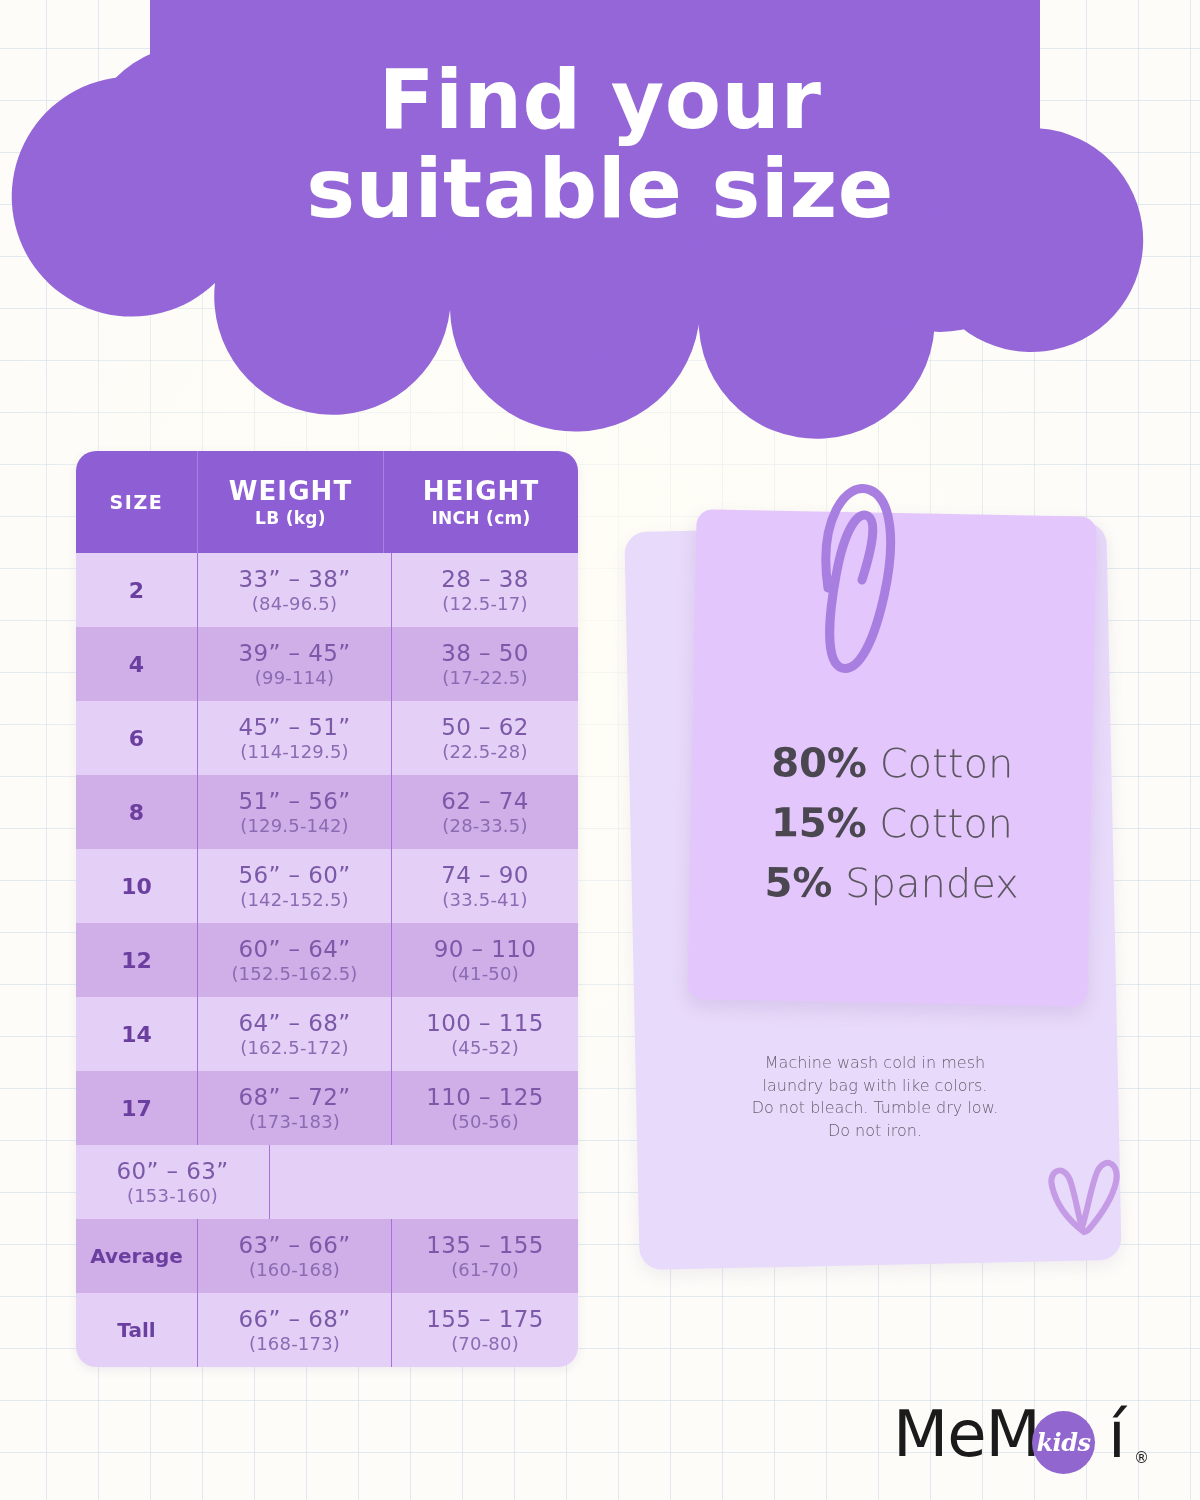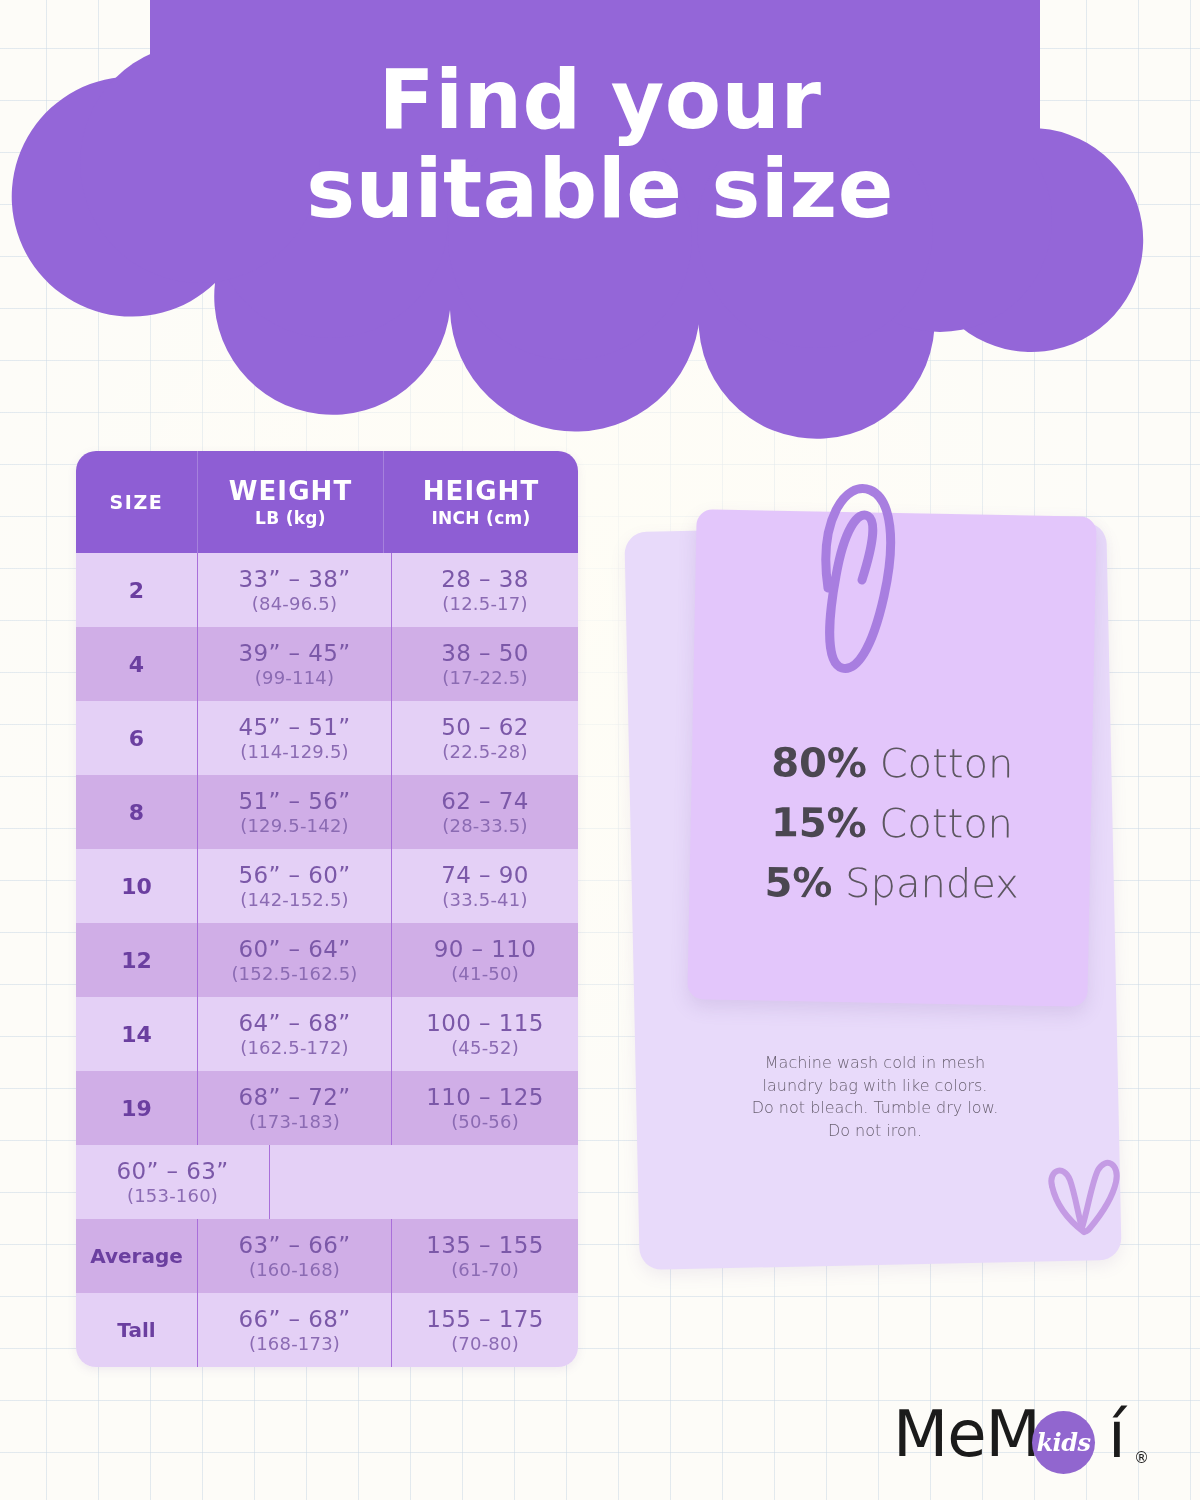--- a/index.html
+++ b/index.html
@@ -341,21 +341,21 @@
             <div class="cell-main">64” – 68”</div>
             <div class="cell-sub">(162.5-172)</div>
           </div>
           <div class="tcell c-weight">
             <div class="cell-main">100 – 115</div>
             <div class="cell-sub">(45-52)</div>
           </div>
         </div>
         <div class="trow tbody-row dark">
           <div class="tcell c-size">
-            <div class="cell-size">19</div>
+            <div class="cell-size">17</div>
           </div>
           <div class="tcell c-height">
             <div class="cell-main">68” – 72”</div>
             <div class="cell-sub">(173-183)</div>
           </div>
           <div class="tcell c-weight">
             <div class="cell-main">110 – 125</div>
             <div class="cell-sub">(50-56)</div>
           </div>
         </div>

